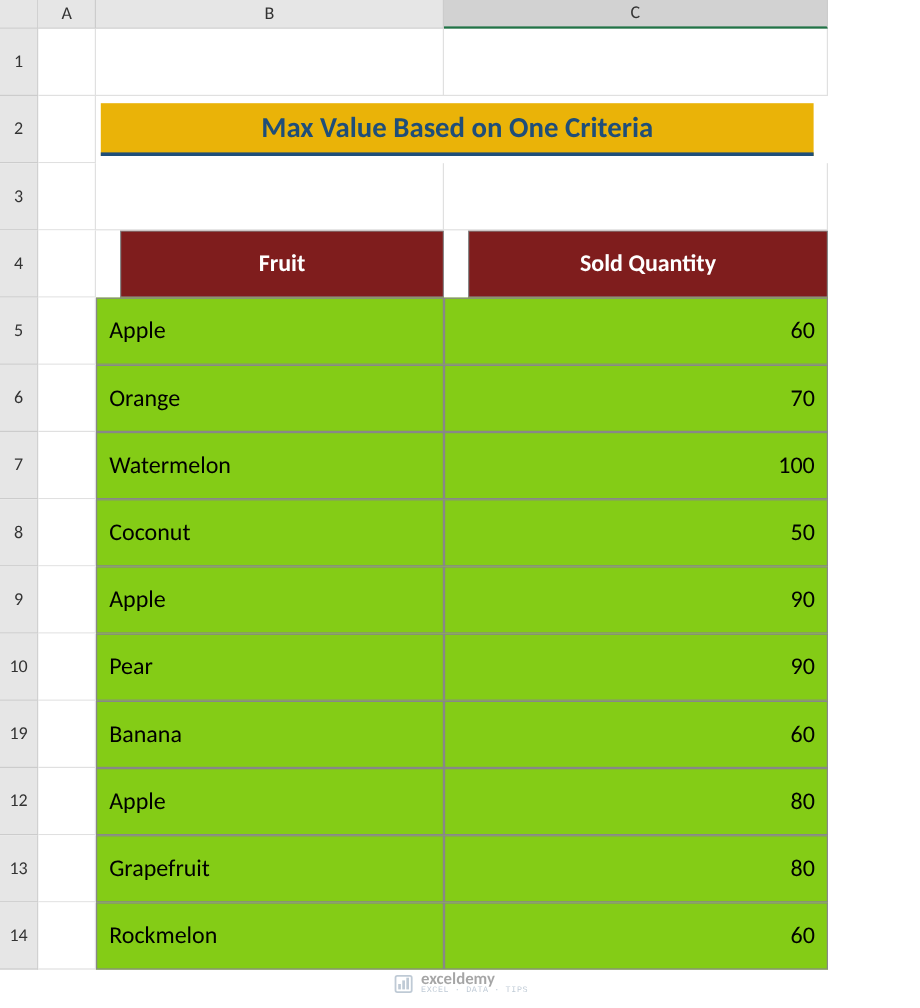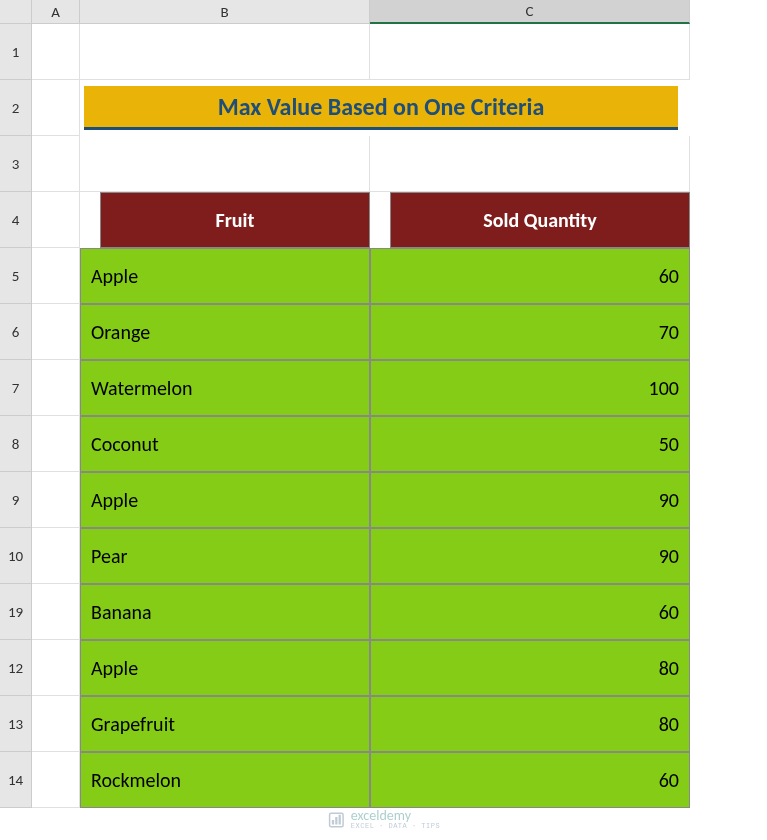--- a/index.html
+++ b/index.html
@@ -117,22 +117,22 @@
       opacity: 0.35;
     }
     
     .watermark-icon {
       width: 18px;
       height: 18px;
     }
     
     .watermark-text {
       font-size: 14px;
-      font-weight: normal;
-      color: #0f766e;
+      font-weight: bold;
+      color: #000000;
     }
     
     .watermark-sub {
       font-size: 7px;
       color: #4a6a8a;
       letter-spacing: 0.5px;
       font-family: Liberation Mono, monospace;
     }
     
     .watermark-stack {

